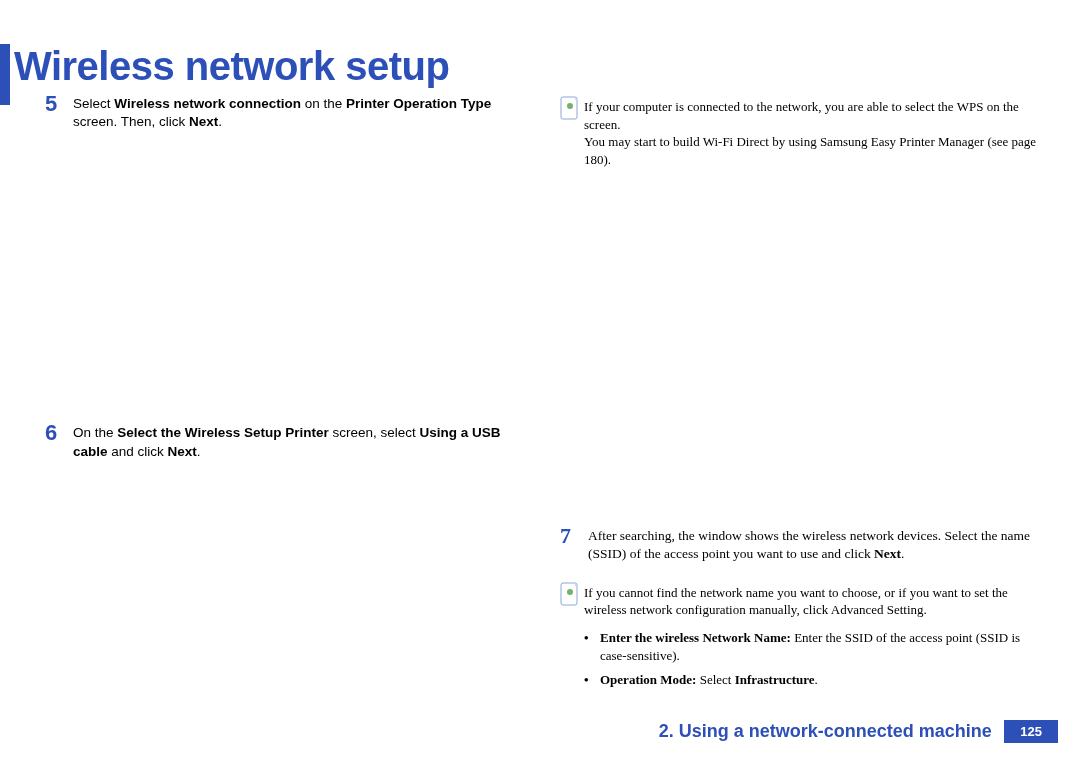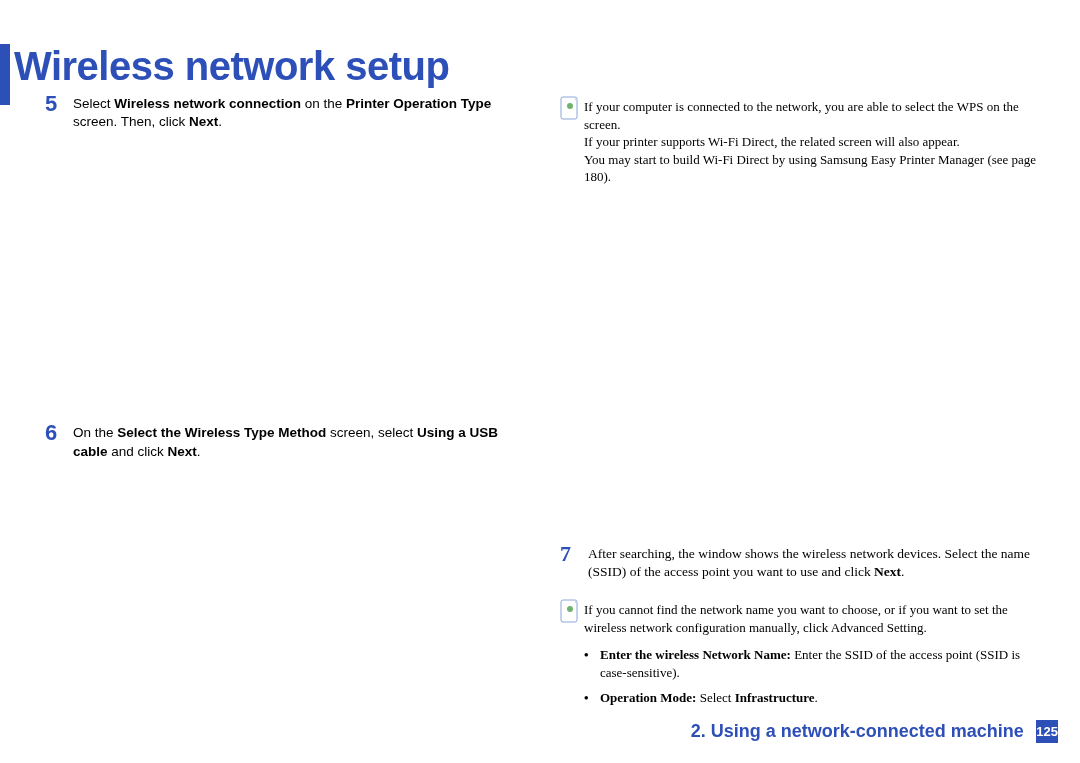--- a/index.html
+++ b/index.html
@@ -18,21 +18,21 @@
   .note { display: flex; margin: 4px 0 10px 0; }
   .note-icon { width: 24px; flex-shrink: 0; }
   .note-icon svg { width: 20px; height: 24px; }
   .note-body { font-size: 13px; line-height: 1.35; padding-top: 2px; }
   .bullets { margin-top: 10px; }
   .bullet { display: flex; font-size: 13px; line-height: 1.4; margin-bottom: 6px; }
   .bullet-mark { width: 16px; flex-shrink: 0; font-weight: 700; }
   .bullet-text .b { font-weight: 700; }
   .footer { position: absolute; left: 0; bottom: 20px; width: 1080px; text-align: right; padding-right: 22px; }
   .footer-text { font-size: 18px; font-weight: 700; color: #2d4fb8; display: inline-block; vertical-align: middle; }
-  .footer-page { display: inline-block; background: #2d4fb8; color: #fff; font-size: 13px; font-weight: 700; padding: 4px 0; margin-left: 8px; vertical-align: middle; text-align: right; }
+  .footer-page { display: inline-block; background: #2d4fb8; color: #fff; font-size: 13px; font-weight: 700; padding: 4px 16px; margin-left: 8px; vertical-align: middle; text-align: right; }
   .gap-large { margin-top: 290px; }
   .right-step7 { margin-top: 356px; }
 </style>
 </head>
 <body>
 
 <div class="page">
 
   <div class="title-bar">
     <div class="title-accent"></div>
@@ -45,39 +45,38 @@
     <div class="step">
       <div class="step-num">5</div>
       <div class="step-body">
         <span>Select </span><span class="b">Wireless network connection</span><span> on the </span><span class="b">Printer Operation Type</span><span> screen. Then, click </span><span class="b">Next</span><span>.</span>
       </div>
     </div>
 
     <div class="step gap-large">
       <div class="step-num">6</div>
       <div class="step-body">
-        <span>On the </span><span class="b">Select the Wireless Type Method</span><span> screen, select </span><span class="b">Using a USB cable</span><span> and click </span><span class="b">Next</span><span>.</span>
+        <span>On the </span><span class="b">Select the Wireless Setup Printer</span><span> screen, select </span><span class="b">Using a USB cable</span><span> and click </span><span class="b">Next</span><span>.</span>
       </div>
     </div>
 
   </div>
 
   <div class="col-right">
 
     <div class="note">
       <div class="note-icon">
         <svg viewBox="0 0 20 24">
             <path d="M3 1 h12 a2 2 0 0 1 2 2 v18 a2 2 0 0 1 -2 2 h-12 a2 2 0 0 1 -2 -2 v-18 a2 2 0 0 1 2 -2 z" fill="#fff" stroke="#8aa6d8" stroke-width="1"></path>
             <path d="M15 1 l3 3 h-3 z" fill="#c9d7ef"></path>
             <circle cx="10" cy="10" r="3" fill="#6fb36f"></circle>
           </svg>
       </div>
       <div class="note-body">
         <div>If your computer is connected to the network, you are able to select the WPS on the screen.</div>
-        <div>If your printer supports Wi-Fi Direct, the related screen will also appear.</div>
         <div>You may start to build Wi-Fi Direct by using Samsung Easy Printer Manager (see page 180).</div>
       </div>
     </div>
 
     <div class="step right-step7">
       <div class="step-num">7</div>
       <div class="step-body">
         <span>After searching, the window shows the wireless network devices. Select the name (SSID) of the access point you want to use and click </span><span class="b">Next</span><span>.</span>
       </div>
     </div>

